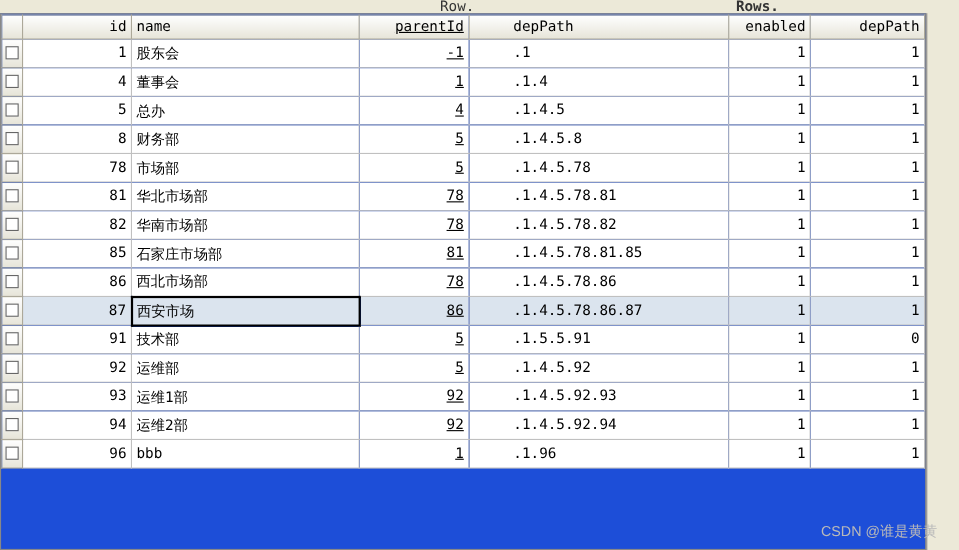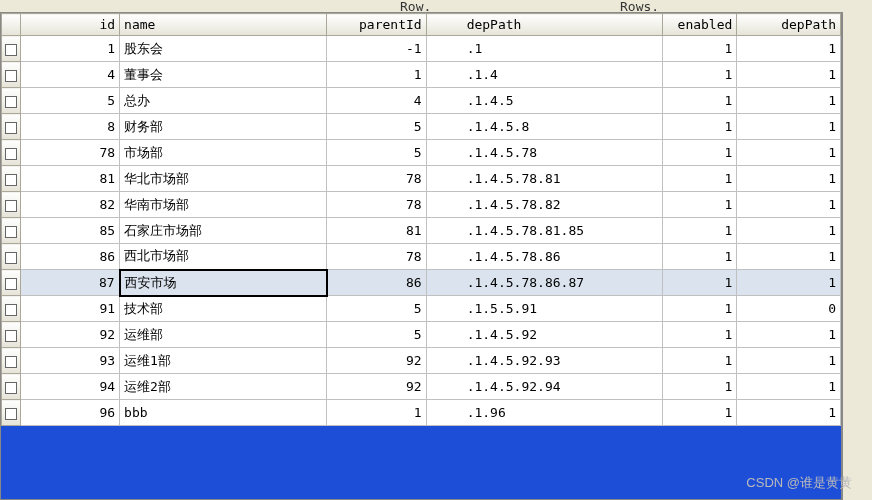--- a/index.html
+++ b/index.html
@@ -14,21 +14,21 @@
     }
     .toolbar-labels {
       height: 12px;
       display: flex;
       align-items: center;
       color: #333;
       position: relative;
       padding-left: 19px;
     }
     .toolbar-label1 { position: absolute; left: 400px; }
-    .toolbar-label2 { position: absolute; left: 620px; }
+    .toolbar-label2 { position: absolute; left: 669px; font-weight: bold; }
     .grid-wrap {
       display: flex;
       height: calc(100% - 12px);
     }
     .main-grid {
       flex: 1;
       background: #1d4ed8;
       border: 1px solid #888;
       overflow: hidden;
     }
@@ -69,21 +69,21 @@
     .checkbox {
       display: inline-block;
       width: 12px;
       height: 12px;
       border: 1px solid #666;
       background: #fff;
       vertical-align: middle;
     }
     .col-id { width: 96px; text-align: right; padding-right: 4px; }
     .col-name { width: 200px; text-align: left; margin-left: 20px; }
-    .col-parent { width: 96px; text-align: right; padding-right: 4px; }
+    .col-parent { width: 96px; text-align: right; padding-right: 4px; text-decoration: underline; }
     .col-depPath { width: 228px; text-align: left; padding-left: 40px; }
     .col-enabled { width: 72px; text-align: right; padding-right: 4px; }
     .col-isParent { width: 100px; text-align: right; padding-right: 4px; }
     tr.selected td { background: #dbe4ee; }
     tr.selected td.row-head { background: linear-gradient(to bottom, #fefefe, #e6e4d8); }
     tr.selected td.col-name {
       border: 2px solid #000;
     }
     .watermark {
       position: absolute;

